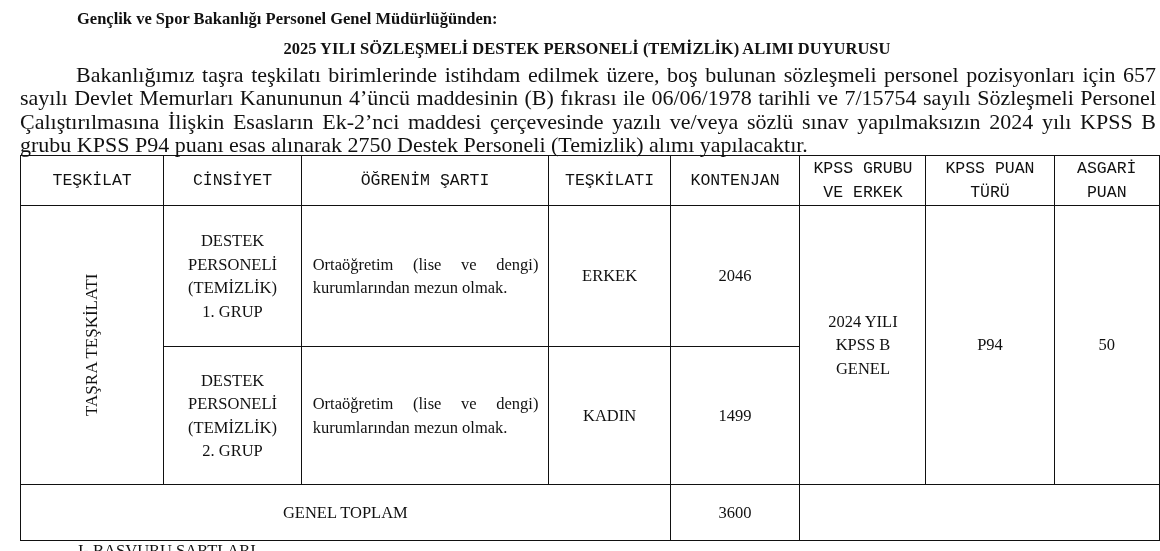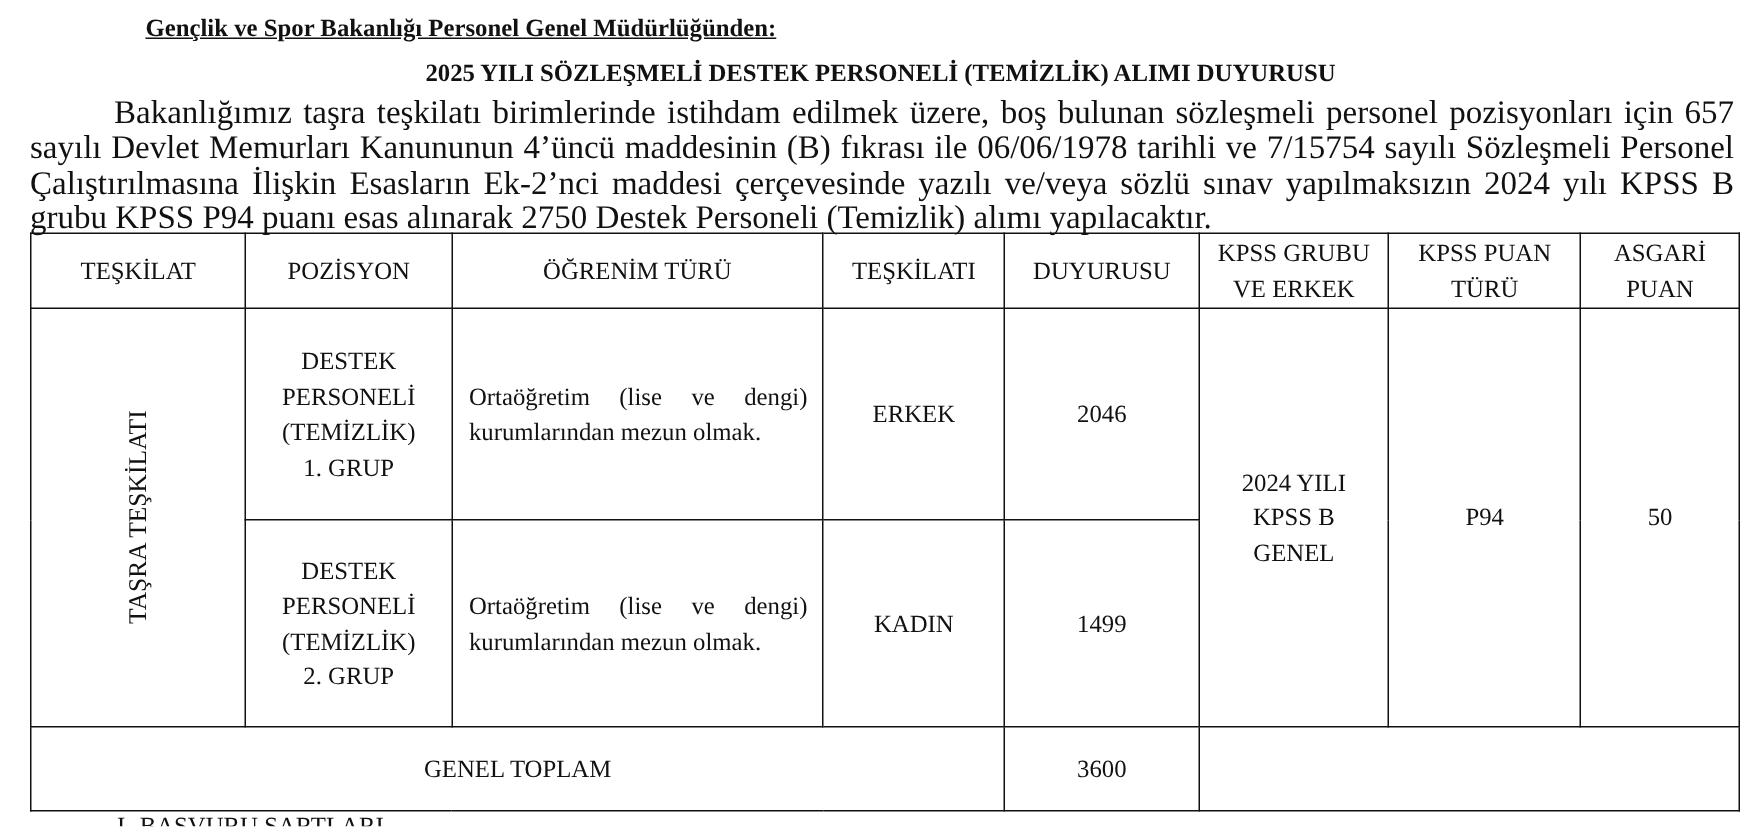--- a/index.html
+++ b/index.html
@@ -3,43 +3,42 @@
 <meta charset="utf-8">
 <style>
   html, body { margin: 0; padding: 0; background: #ffffff; }
   body {
     width: 1160px; height: 551px; overflow: hidden; position: relative;
     font-family: "Liberation Serif", "DejaVu Serif", serif;
     color: #111111;
   }
   .heading {
     position: absolute; left: 77px; top: 9px;
-    font-size: 16.5px; font-weight: bold; text-decoration: underline;
+    font-size: 16.5px; font-weight: bold; 
     white-space: nowrap;
-    margin-left: 20px;
   }
   .title {
     position: absolute; left: 0; width: 1174px; top: 39px;
     text-align: center; font-size: 16.5px; font-weight: bold; white-space: nowrap;
   }
   .para {
     position: absolute; left: 20px; top: 63px; width: 1136px;
     font-size: 22px; line-height: 23.3px; text-align: justify;
     text-indent: 56px;
   }
   table.grid {
     position: absolute; left: 20px; top: 155px;
     border-collapse: collapse; table-layout: fixed;
     font-size: 16.5px;
   }
   table.grid td, table.grid th {
     border: 1.3px solid #111111; padding: 0; text-align: center;
     vertical-align: middle; font-weight: normal; line-height: 23.5px;
   }
-  .hdr-row { height: 50px; }
+  .hdr-row { height: 50px; font-family: Liberation Mono, monospace; }
   .body-row-1 { height: 141px; }
   .body-row-2 { height: 138px; }
   .total-row { height: 56px; }
   .vertical-text {
     display: inline-block; white-space: nowrap;
     transform: rotate(-90deg); font-size: 17px;
   }
   .edu {
     text-align: right; text-align-last: left;
     padding: 0 10px 0 11px !important; line-height: 23.5px;
@@ -64,24 +63,24 @@
       <col style="width:255px">
       <col style="width:123px">
     <col style="width:132px">
       <col style="width:130px">
       <col style="width:133px">
       <col style="width:108px">
   </colgroup>
   <tbody>
       <tr class="hdr-row">
     <th>TEŞKİLAT</th>
-    <th>POZİSYON</th>
-    <th>ÖĞRENİM TÜRÜ</th>
+    <th>CİNSİYET</th>
+    <th>ÖĞRENİM ŞARTI</th>
     <th>TEŞKİLATI</th>
-    <th>DUYURUSU</th>
+    <th>KONTENJAN</th>
     <th>
       <div>KPSS GRUBU</div>
       <div>VE ERKEK</div>
     </th>
     <th>
       <div>KPSS PUAN</div>
       <div>TÜRÜ</div>
     </th>
     <th>
       <div>ASGARİ</div>

